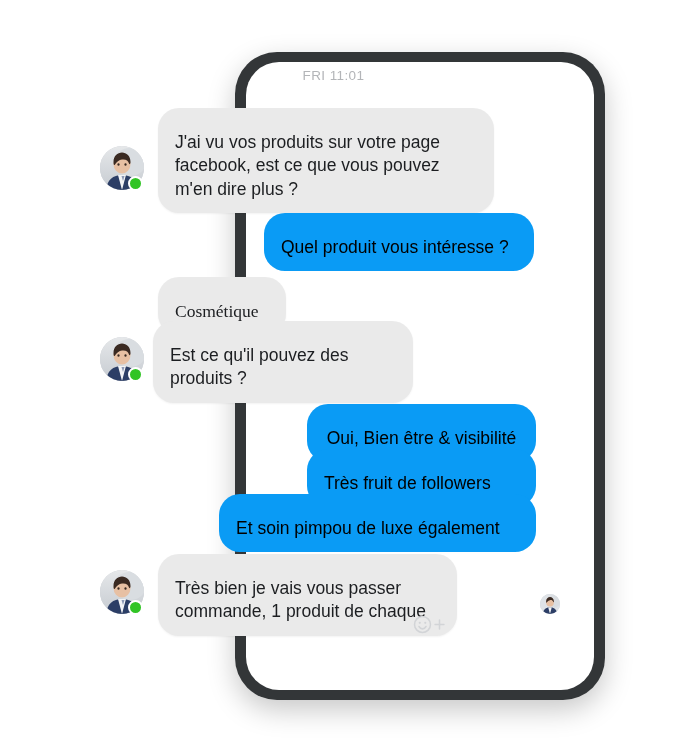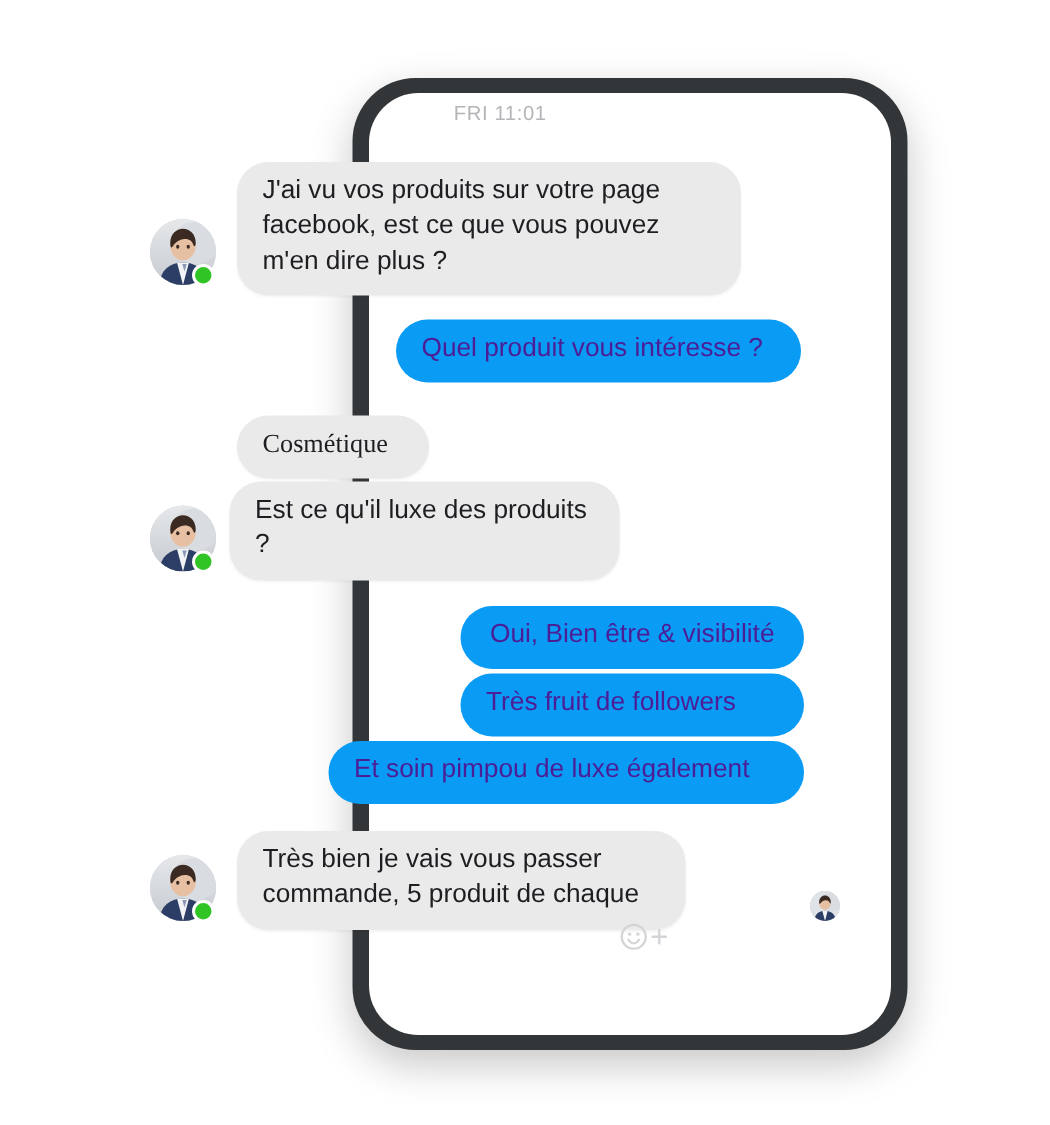--- a/index.html
+++ b/index.html
@@ -61,31 +61,31 @@
     font-weight: 400;
   }
 
   
   .bubble {
     position: absolute;
     box-sizing: border-box;
     font-size: 17.5px;
     line-height: 1.33;
     border-radius: 21px;
-    padding: 7px 17px 12px 17px;
+    padding: 23px 17px 12px 17px;
     white-space: pre-line;
   }
   .bubble.them {
     background: #eaeaea;
     color: #1c1e21;
     box-shadow: 0 1px 2px rgba(0,0,0,0.05);
   }
   .bubble.me {
     background: #0a9bf5;
-    color: #4c1d95;
+    color: #000000;
   }
 
   
   #bubble-0 { left: 158px; top: 108px; width: 336px; }
   #bubble-1 { left: 264px; top: 213px; width: 270px; text-align: left; }
   #bubble-2 { left: 158px; top: 277px; width: 128px; font-family: Liberation Serif, serif; }
   #bubble-3 { left: 153px; top: 321px; width: 260px; }
   #bubble-4 { left: 307px; top: 404px; width: 229px; text-align: center; }
   #bubble-5 { left: 307px; top: 449px; width: 229px; }
   #bubble-6 { left: 219px; top: 494px; width: 317px; }
@@ -154,29 +154,29 @@
 <div id="conversation">
 
   <div class="timestamp">FRI 11:01</div>
 
   <div class="bubble them" id="bubble-0">J'ai vu vos produits sur votre page facebook, est ce que vous pouvez m'en dire plus ?</div>
 
   <div class="bubble me" id="bubble-1">Quel produit vous intéresse ?</div>
 
   <div class="bubble them" id="bubble-2">Cosmétique</div>
 
-  <div class="bubble them" id="bubble-3">Est ce qu'il luxe des produits ?</div>
+  <div class="bubble them" id="bubble-3">Est ce qu'il pouvez des produits ?</div>
 
   <div class="bubble me" id="bubble-4">Oui, Bien être &amp; visibilité</div>
 
   <div class="bubble me" id="bubble-5">Très fruit de followers</div>
 
   <div class="bubble me" id="bubble-6">Et soin pimpou de luxe également</div>
 
-  <div class="bubble them" id="bubble-7">Très bien je vais vous passer commande, 5 produit de chaque</div>
+  <div class="bubble them" id="bubble-7">Très bien je vais vous passer commande, 1 produit de chaque</div>
 
   <div class="avatar" id="avatar-0">
     <svg viewBox="0 0 44 44">
       <defs>
         <linearGradient id="bgA" x1="0" y1="0" x2="0" y2="1">
           <stop offset="0%" stop-color="#e6e8ea"></stop>
             <stop offset="100%" stop-color="#c6cbd1"></stop>
         </linearGradient>
       </defs>
       <rect width="44" height="44" fill="url(#bgA)"></rect>

